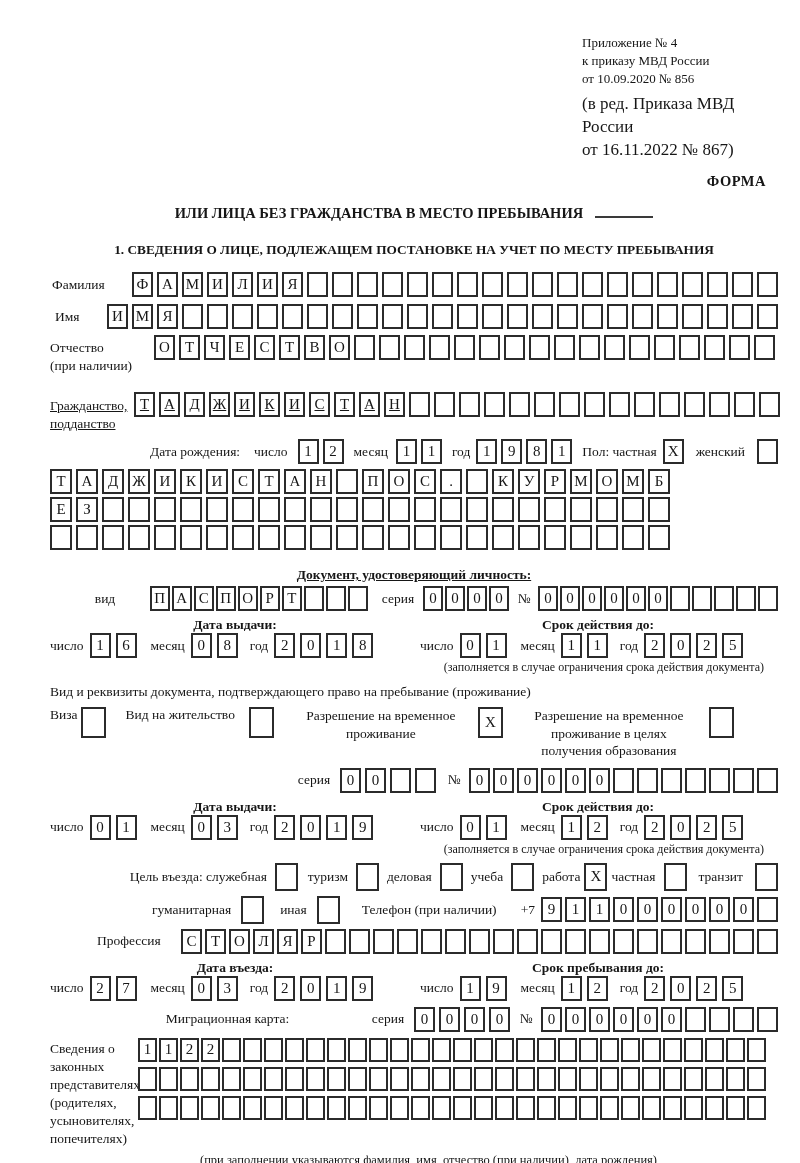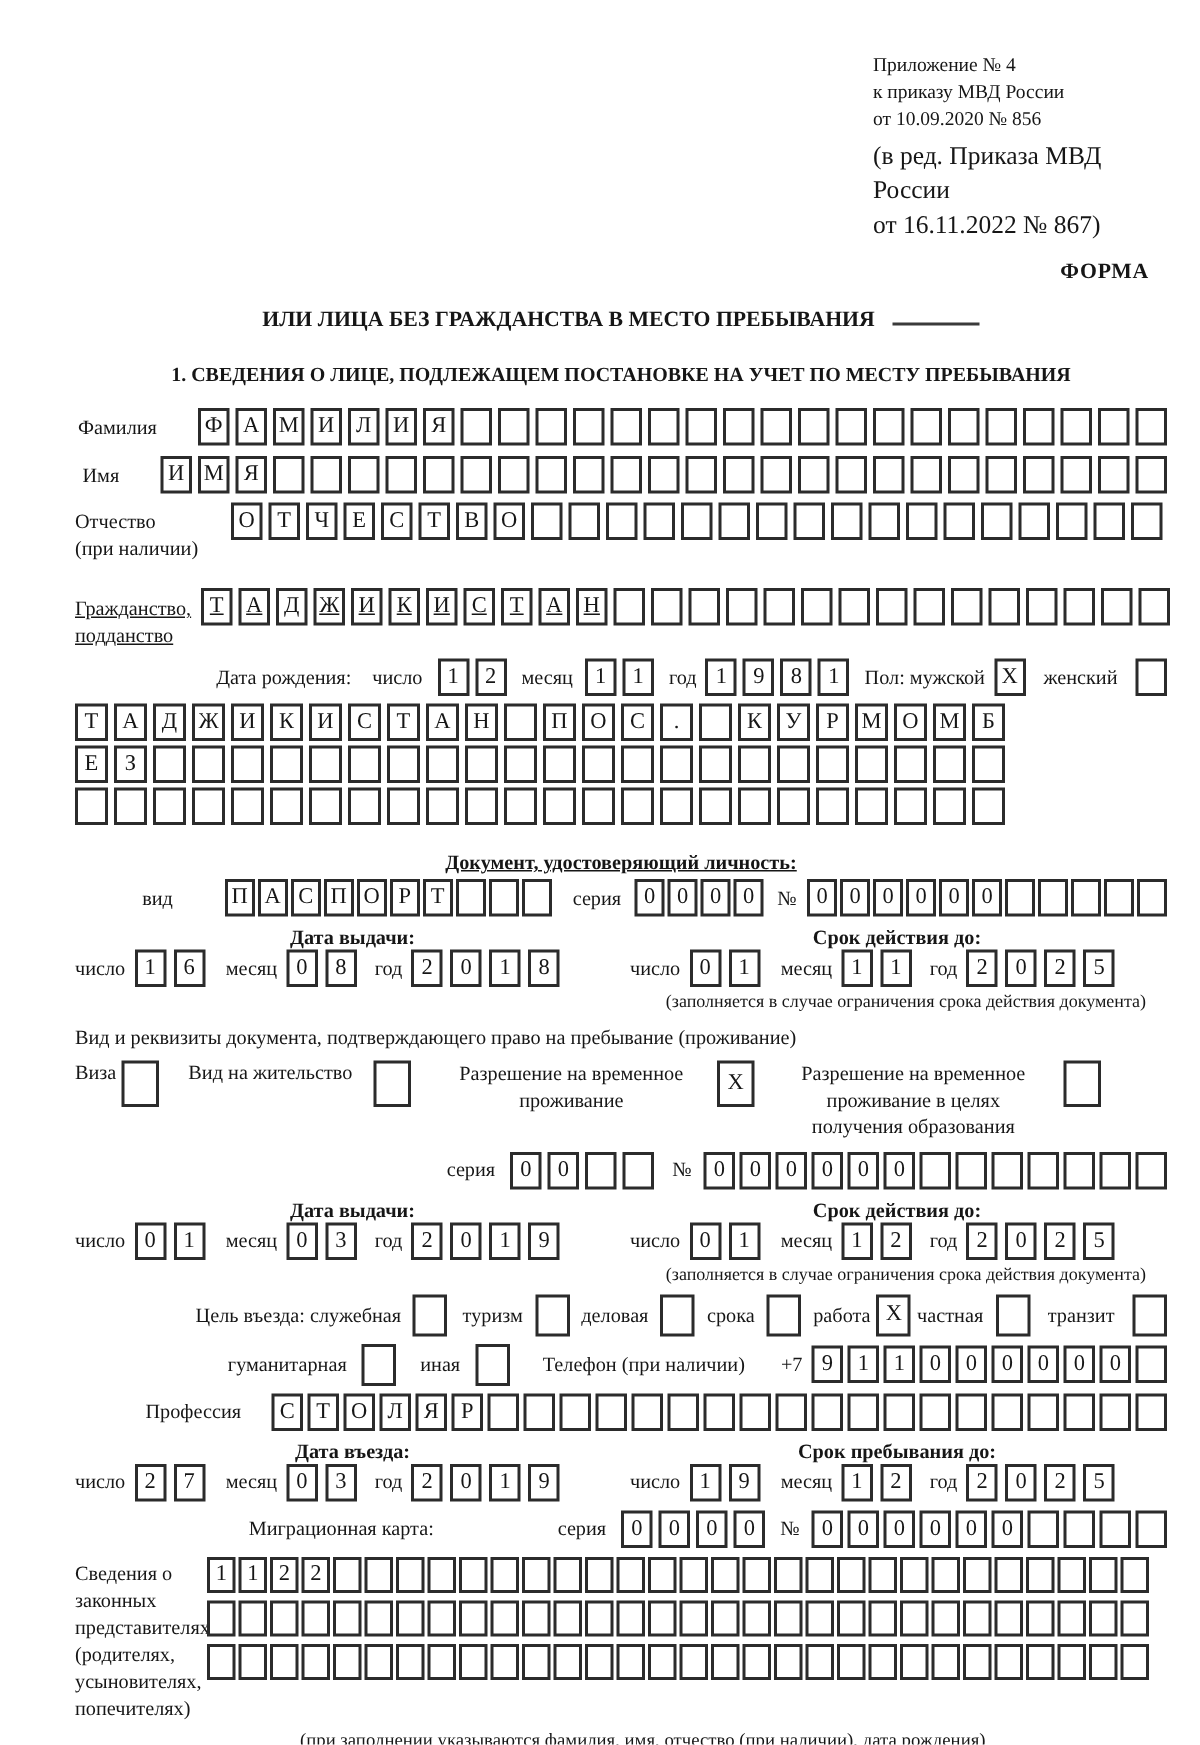--- a/index.html
+++ b/index.html
@@ -203,21 +203,21 @@
         <div class="cell">1</div>
         <div class="cell">1</div>
       </div>
     <span class="inline-lbl" style="margin:0 6px 0 10px">год</span>
     <div class="cells">
         <div class="cell">1</div>
         <div class="cell">9</div>
         <div class="cell">8</div>
         <div class="cell">1</div>
       </div>
-    <span class="inline-lbl" style="margin:0 6px 0 10px">Пол: мужской</span>
+    <span class="inline-lbl" style="margin:0 6px 0 10px">Пол: частная</span>
     <div class="cells">
         <div class="cell">X</div>
       </div>
     <span class="inline-lbl" style="margin:0 12px 0 12px">женский</span>
     <div class="cells">
         <div class="cell"></div>
       </div>
   </div>
 
   <div class="row-top mt5">
@@ -490,21 +490,21 @@
         <div class="cell"></div>
       </div>
     <span class="inline-lbl" style="margin-left:10px">туризм</span>
     <div class="cells checkbox" style="margin-left:8px">
         <div class="cell"></div>
       </div>
     <span class="inline-lbl" style="margin-left:8px">деловая</span>
     <div class="cells checkbox" style="margin-left:8px">
         <div class="cell"></div>
       </div>
-    <span class="inline-lbl" style="margin-left:8px">срока</span>
+    <span class="inline-lbl" style="margin-left:8px">учеба</span>
     <div class="cells checkbox" style="margin-left:8px">
         <div class="cell"></div>
       </div>
     <span class="inline-lbl" style="margin-left:8px">работа</span>
     <div class="cells checkbox" style="margin-left:4px">
         <div class="cell">X</div>
       </div>
     <span class="inline-lbl" style="margin-left:4px">частная</span>
     <div class="cells checkbox" style="margin-left:8px">
         <div class="cell"></div>

